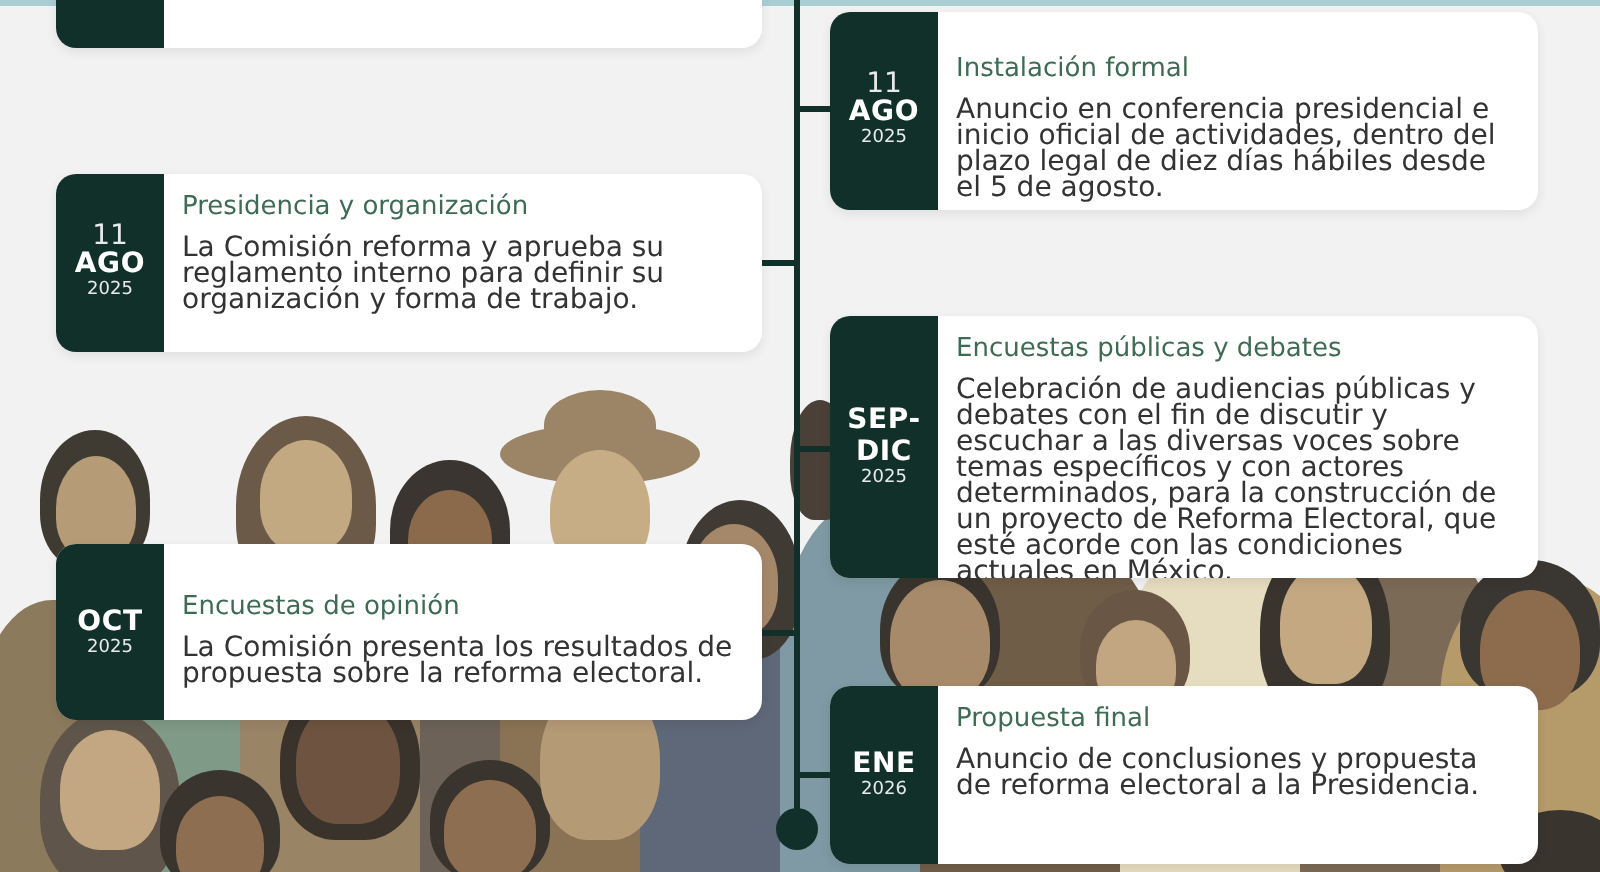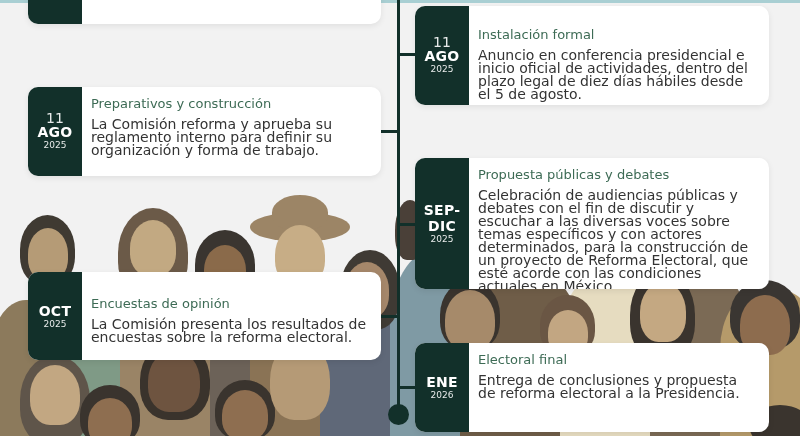--- a/index.html
+++ b/index.html
@@ -135,50 +135,50 @@
   </div>
 </div>
 
 <div class="card" style="left:28px;top:87px;width:353px;height:89px;">
   <div class="date-block">
     <span class="date-day">11</span>
     <span class="date-month">AGO</span>
     <span class="date-year">2025</span>
   </div>
   <div class="card-body" style="padding-top:8px;">
-    <div class="card-title">Preparativos y construcción</div>
+    <div class="card-title">Presidencia y organización</div>
     <div class="card-text">La Comisión reforma y aprueba su reglamento interno para definir su organización y forma de trabajo.</div>
   </div>
 </div>
 
 <div class="card" style="left:415px;top:158px;width:354px;height:131px;">
   <div class="date-block">
     <span class="date-month">SEP-</span>
     <span class="date-month">DIC</span>
     <span class="date-year">2025</span>
   </div>
   <div class="card-body" style="padding-top:8px;">
-    <div class="card-title">Propuesta públicas y debates</div>
+    <div class="card-title">Encuestas públicas y debates</div>
     <div class="card-text">Celebración de audiencias públicas y debates con el fin de discutir y escuchar a las diversas voces sobre temas específicos y con actores determinados, para la construcción de un proyecto de Reforma Electoral, que esté acorde con las condiciones actuales en México.</div>
   </div>
 </div>
 
 <div class="card" style="left:28px;top:272px;width:353px;height:88px;">
   <div class="date-block">
     <span class="date-month">OCT</span>
     <span class="date-year">2025</span>
   </div>
   <div class="card-body" style="padding-top:23px;">
     <div class="card-title">Encuestas de opinión</div>
-    <div class="card-text">La Comisión presenta los resultados de encuestas sobre la reforma electoral.</div>
+    <div class="card-text">La Comisión presenta los resultados de propuesta sobre la reforma electoral.</div>
   </div>
 </div>
 
 <div class="card" style="left:415px;top:343px;width:354px;height:89px;">
   <div class="date-block">
     <span class="date-month">ENE</span>
     <span class="date-year">2026</span>
   </div>
   <div class="card-body" style="padding-top:8px;">
-    <div class="card-title">Electoral final</div>
-    <div class="card-text">Entrega de conclusiones y propuesta de reforma electoral a la Presidencia.</div>
+    <div class="card-title">Propuesta final</div>
+    <div class="card-text">Anuncio de conclusiones y propuesta de reforma electoral a la Presidencia.</div>
   </div>
 </div>
 
 </body></html>

